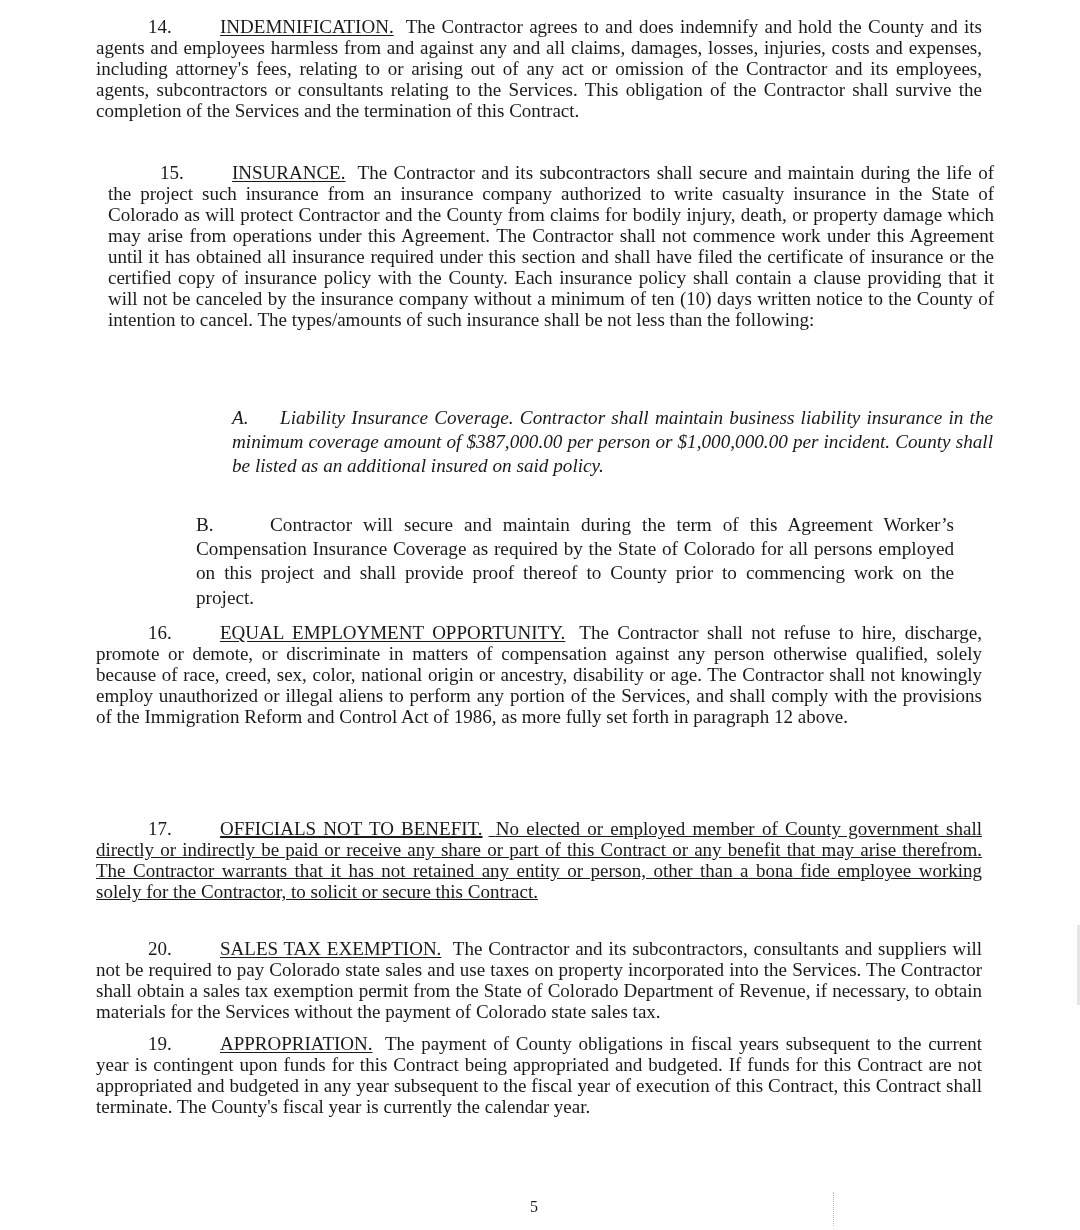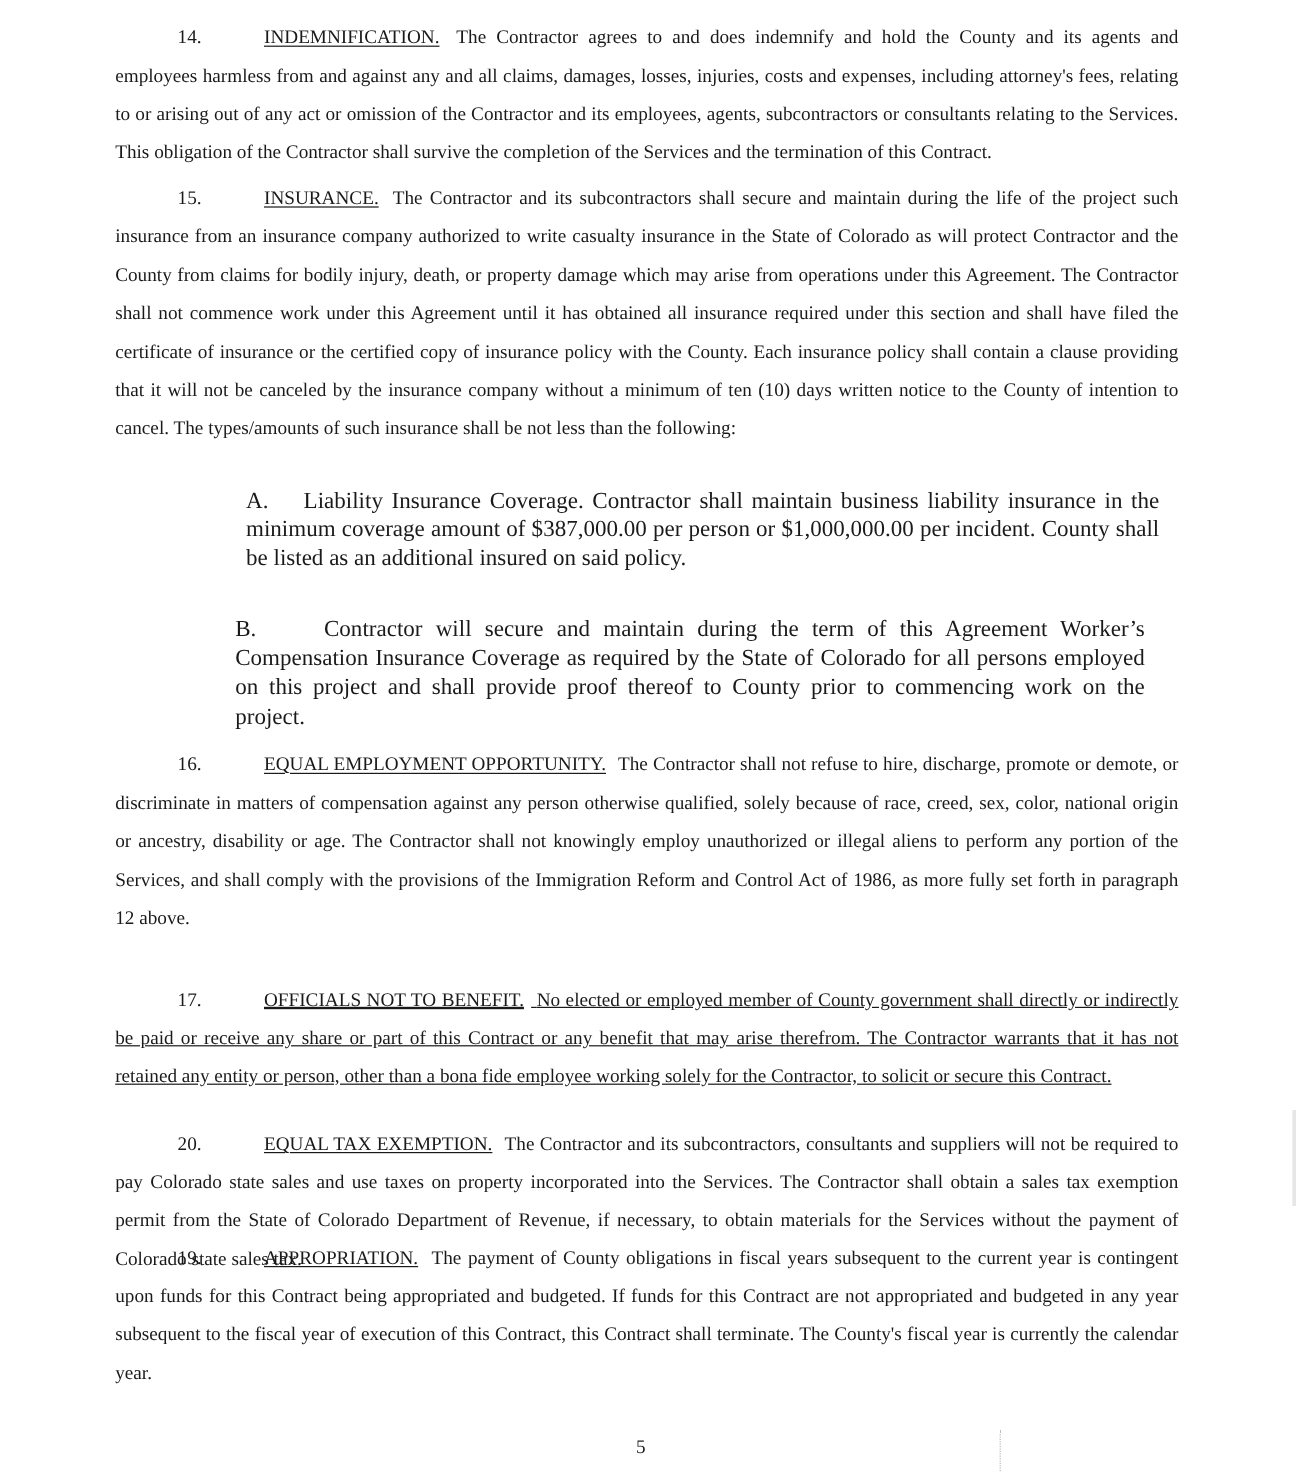--- a/index.html
+++ b/index.html
@@ -4,21 +4,21 @@
   <style>
     html, body { margin: 0; padding: 0; background: #ffffff; }
     body {
       width: 1080px; height: 1230px; position: relative; overflow: hidden;
       font-family: "Liberation Serif", "DejaVu Serif", serif;
       color: #1a1a1a;
     }
     .page { position: absolute; left: 0; top: 0; width: 1080px; height: 1230px; }
     .para {
       position: absolute; left: 96px; width: 886px;
-      font-size: 16px; line-height: 32px; text-align: justify;
+      font-size: 19px; line-height: 21px; text-align: justify;
       text-align-last: left;
     }
     .para .num { display: inline-block; width: 72px; padding-left: 52px; }
     .para .head { text-decoration: underline; text-underline-offset: 2px; margin-right: 6px; }
     .sub {
       position: absolute; font-size: 19.2px; line-height: 24.2px;
       text-align: justify; text-align-last: left;
     }
     .sub .letter { display: inline-block; width: 48px; }
     .sub-b .letter { display: inline-block; width: 74px; }
@@ -34,45 +34,45 @@
 </head>
 <body>
 
 <div class="page">
 
   <div class="para" style="top:16px;">
     <span class="num">14.</span><span class="head">INDEMNIFICATION.</span>
     <span>The Contractor agrees to and does indemnify and hold the County and its agents and employees harmless from and against any and all claims, damages, losses, injuries, costs and expenses, including attorney's fees, relating to or arising out of any act or omission of the Contractor and its employees, agents, subcontractors or consultants relating to the Services. This obligation of the Contractor shall survive the completion of the Services and the termination of this Contract.</span>
   </div>
 
-  <div class="para" style="top:150px;">
+  <div class="para" style="top:162px;margin-left:12px;">
     <span class="num">15.</span><span class="head">INSURANCE.</span>
     <span>The Contractor and its subcontractors shall secure and maintain during the life of the project such insurance from an insurance company authorized to write casualty insurance in the State of Colorado as will protect Contractor and the County from claims for bodily injury, death, or property damage which may arise from operations under this Agreement.  The Contractor shall not commence work under this Agreement until it has obtained all insurance required under this section and shall have filed the certificate of insurance or the certified copy of insurance policy with the County. Each insurance policy shall contain a clause providing that it will not be canceled by the insurance company without a minimum of ten (10) days written notice to the County of intention to cancel.  The types/amounts of such insurance shall be not less than the following:</span>
   </div>
 
-  <div class="sub" style="left:205px; top:406px; width:761px;">
+  <div class="sub" style="left:232px; top:406px; width:761px;font-style:italic;">
     <span class="letter">A.</span><span>Liability Insurance Coverage.  Contractor shall maintain business liability insurance in the minimum coverage amount of $387,000.00 per person or $1,000,000.00 per incident. County shall be listed as an additional insured on said policy.</span>
   </div>
 
   <div class="sub sub-b" style="left:196px; top:513px; width:758px;">
     <span class="letter">B.</span><span>Contractor will secure and maintain during the term of this Agreement Worker’s Compensation Insurance Coverage as required by the State of Colorado for all persons employed on this project and shall provide proof thereof to County prior to commencing work on the project.</span>
   </div>
 
   <div class="para" style="top:622px;">
     <span class="num">16.</span><span class="head">EQUAL EMPLOYMENT OPPORTUNITY.</span>
     <span>The Contractor shall not refuse to hire, discharge, promote or demote, or discriminate in matters of compensation against any person otherwise qualified, solely because of race, creed, sex, color, national origin or ancestry, disability or age. The Contractor shall not knowingly employ unauthorized or illegal aliens to perform any portion of the Services, and shall comply with the provisions of the Immigration Reform and Control Act of 1986, as more fully set forth in paragraph 12 above.</span>
   </div>
 
   <div class="para" style="top:818px;text-decoration:underline;">
     <span class="num">17.</span><span class="head">OFFICIALS NOT TO BENEFIT.</span>
     <span>No elected or employed member of County government shall directly or indirectly be paid or receive any share or part of this Contract or any benefit that may arise therefrom. The Contractor warrants that it has not retained any entity or person, other than a bona fide employee working solely for the Contractor, to solicit or secure this Contract.</span>
   </div>
 
   <div class="para" style="top:938px;">
-    <span class="num">20.</span><span class="head">EQUAL TAX EXEMPTION.</span>
+    <span class="num">20.</span><span class="head">SALES TAX EXEMPTION.</span>
     <span>The Contractor and its subcontractors, consultants and suppliers will not be required to pay Colorado state sales and use taxes on property incorporated into the Services. The Contractor shall obtain a sales tax exemption permit from the State of Colorado Department of Revenue, if necessary, to obtain materials for the Services without the payment of Colorado state sales tax.</span>
   </div>
 
   <div class="para" style="top:1033px;">
     <span class="num">19.</span><span class="head">APPROPRIATION.</span>
     <span>The payment of County obligations in fiscal years subsequent to the current year is contingent upon funds for this Contract being appropriated and budgeted. If funds for this Contract are not appropriated and budgeted in any year subsequent to the fiscal year of execution of this Contract, this Contract shall terminate. The County's fiscal year is currently the calendar year.</span>
   </div>
 
   <div class="pagenum">5</div>
   <div class="mark"></div>

